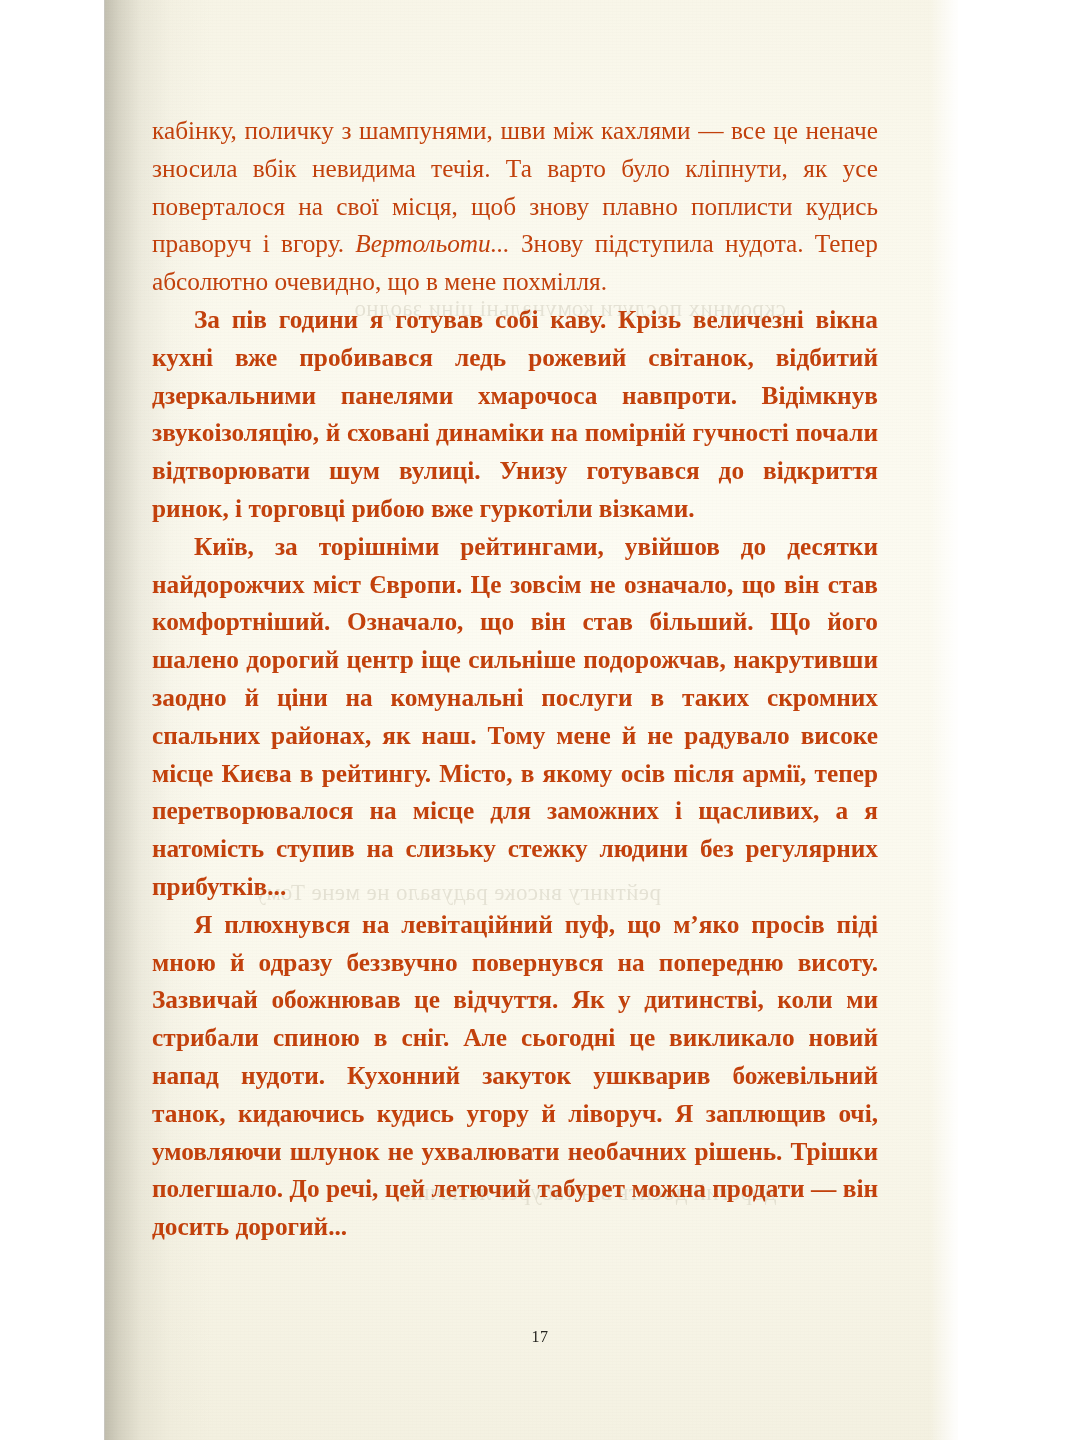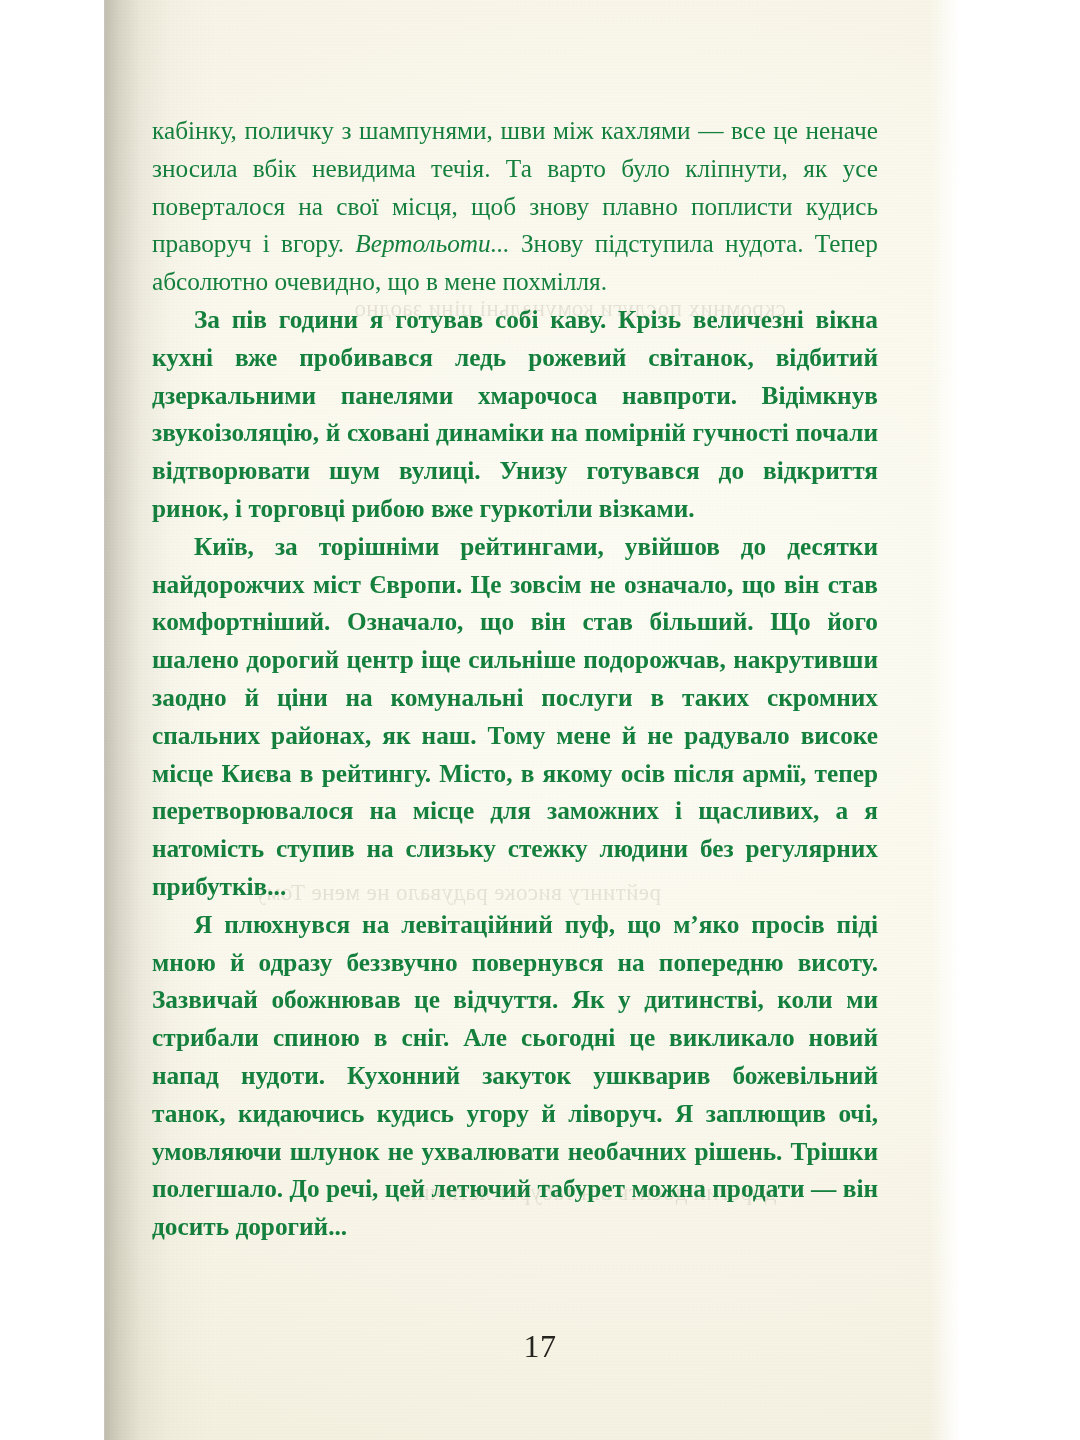--- a/index.html
+++ b/index.html
@@ -91,21 +91,21 @@
   }
 
   
   #textblock {
     position: absolute;
     left: 152px;
     top: 112px;
     width: 726px;
     font-size: 25.3px;
     line-height: 37.8px;
-    color: #15803d;
+    color: #c2410c;
     text-align: justify;
     text-justify: inter-word;
     -webkit-font-smoothing: antialiased;
   }
   #textblock p {
     margin: 0;
     text-indent: 0;
     hyphens: manual;
   }
   #textblock p.indent {
@@ -131,21 +131,21 @@
     filter: blur(.6px);
   }
 
   
   #folio {
     position: absolute;
     left: 0;
     top: 1328px;
     width: 1080px;
     text-align: center;
-    font-size: 32px;
+    font-size: 16px;
     color: #25241f;
     letter-spacing: .5px;
   }
 </style>
 </head>
 <body>
 
 <div id="scan">
 
   <div id="paper">

